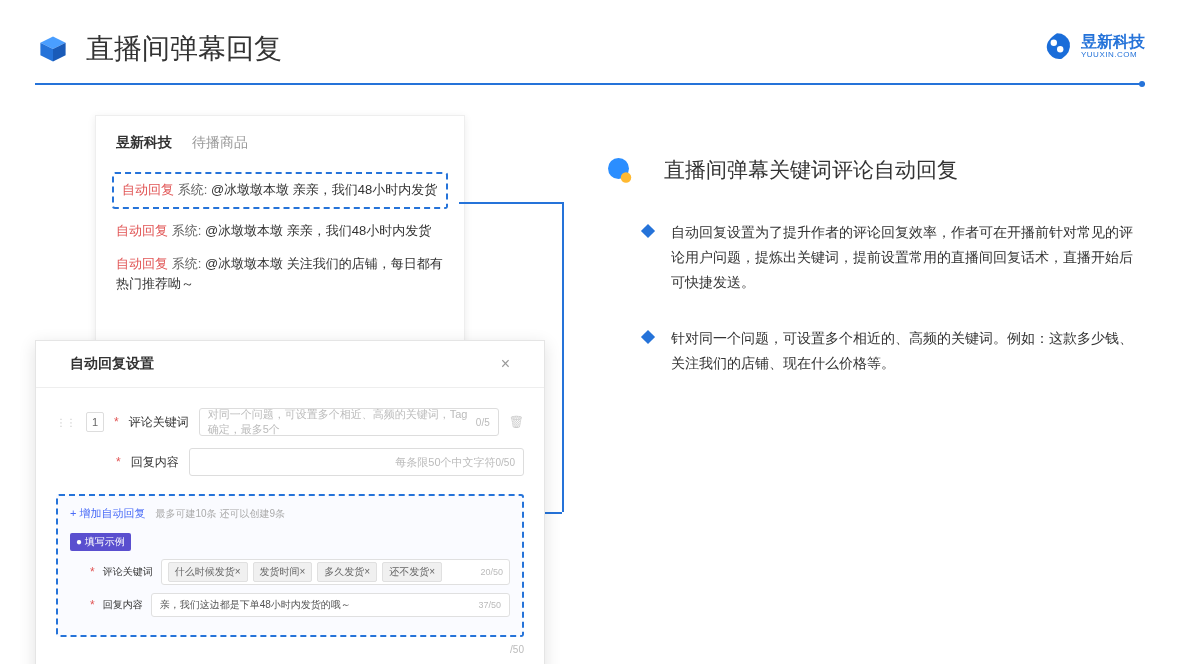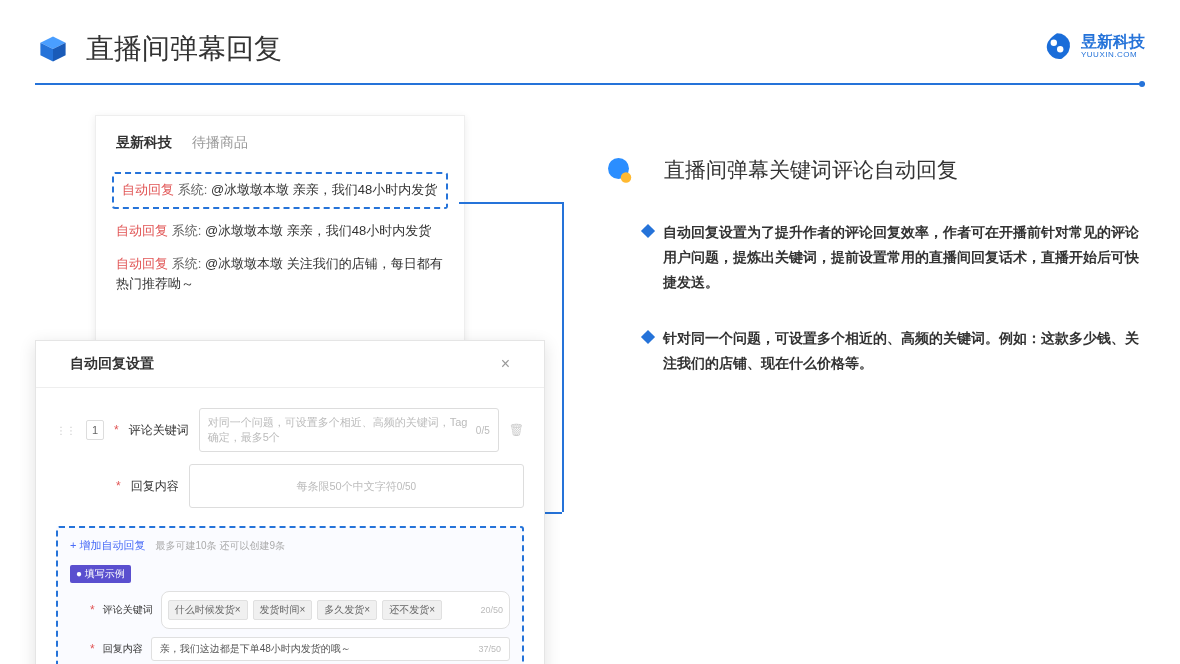--- a/index.html
+++ b/index.html
@@ -36,51 +36,51 @@
 .settings-modal { background: #fff; border: 1px solid #e5e5e5; box-shadow: 0 4px 16px rgba(0,0,0,0.12); position: absolute; top: 225px; left: 0; width: 510px; padding: 0 0 20px 0; }
 .modal-header { display: flex; justify-content: space-between; align-items: flex-end; padding: 14px 34px; border-bottom: 1px solid #eee; }
 .modal-title { font-size: 14px; font-weight: 600; color: #333; }
 .modal-close { color: #999; font-size: 16px; cursor: pointer; }
 .modal-body { padding: 20px; }
 .form-row { display: flex; align-items: center; gap: 10px; margin-bottom: 12px; }
 .drag-handle { color: #ccc; font-size: 10px; }
 .row-num { width: 18px; height: 20px; border: 1px solid #ddd; font-size: 11px; text-align: center; line-height: 18px; color: #666; border-radius: 2px; }
 .req-star { color: #e15555; font-size: 12px; }
 .field-label { font-size: 12px; color: #333; white-space: nowrap; }
-.text-input { flex: 1; height: 44px; border: 1px solid #ddd; border-radius: 3px; padding: 0 8px; font-size: 11px; color: #bbb; position: relative; display: flex; align-items: center; justify-content: center; }
+.text-input { flex: 1; height: 28px; border: 1px solid #ddd; border-radius: 3px; padding: 0 8px; font-size: 11px; color: #bbb; position: relative; display: flex; align-items: center; justify-content: flex-end; }
 .input-counter { font-size: 10px; color: #bbb; }
 .trash-icon { color: #ccc; font-size: 12px; }
 .indent-row { padding-left: 60px; }
 
 
 .example-box { border: 2px dashed #2573d9; border-radius: 3px; padding: 10px 12px; margin: 18px 0 0 0; background: #fafbff; }
 .example-header { display: flex; align-items: center; gap: 10px; margin-bottom: 10px; }
 .add-link { color: #4a6cf7; font-size: 11px; }
 .add-hint { color: #aaa; font-size: 10px; }
 .example-badge { display: inline-block; background: #5a4fcf; color: #fff; font-size: 10px; padding: 2px 6px; border-radius: 2px; margin-bottom: 8px; }
 .example-row { display: flex; align-items: center; gap: 8px; margin-bottom: 8px; padding-left: 20px; }
 .example-row .field-label { font-size: 10px; }
 .tag-chip { display: inline-block; background: #f0f0f0; border: 1px solid #e0e0e0; font-size: 10px; padding: 2px 6px; border-radius: 2px; color: #666; margin-right: 3px; }
-.tag-box { flex: 1; border: 1px solid #e0e0e0; border-radius: 8px; padding: 8px 6px; background: #fff; display: flex; align-items: center; justify-content: space-between; flex-wrap: wrap; }
+.tag-box { flex: 1; border: 1px solid #e0e0e0; border-radius: 3px; padding: 2px 6px; background: #fff; display: flex; align-items: center; justify-content: space-between; flex-wrap: wrap; }
 .tags-wrap { display: flex; flex-wrap: wrap; gap: 2px; }
 .counter-sm { font-size: 9px; color: #bbb; }
 .example-content-box { flex: 1; border: 1px solid #e0e0e0; border-radius: 3px; padding: 4px 8px; background: #fff; font-size: 10px; color: #555; display: flex; justify-content: space-between; align-items: center; }
 .outer-counter { position: absolute; right: 20px; bottom: 22px; font-size: 10px; color: #bbb; }
 
 
 .connector { position: absolute; border: 1px solid #2573d9; }
 .conn-h1 { top: 87px; left: 424px; width: 103px; height: 0; }
 .conn-v { top: 87px; left: 527px; width: 0; height: 310px; }
 .conn-h2 { top: 397px; left: 492px; width: 35px; height: 0; }
 
 
 .sub-header { display: flex; align-items: center; gap: 29px; margin-bottom: 35px; }
 .sub-icon { width: 30px; height: 30px; }
 .sub-title { font-size: 21px; color: #333; font-weight: 500; }
-.bullet-item { display: flex; gap: 10px; margin-bottom: 30px; padding-left: 38px; font-weight: bold; }
+.bullet-item { display: flex; gap: 18px; margin-bottom: 30px; padding-left: 38px; }
 .diamond { width: 10px; height: 10px; background: #2573d9; transform: rotate(45deg); flex-shrink: 0; margin-top: 6px; }
 .bullet-text { font-size: 14px; color: #333; line-height: 1.8; }
 </style>
 </head>
 <body>
 
 <div class="header">
   <svg class="header-icon" viewBox="0 0 40 40">
     <path d="M20 6 L34 13 L20 20 L6 13 Z" fill="#4a9eff"></path>
     <path d="M6 13 L20 20 L20 34 L6 27 Z" fill="#2573d9"></path>

